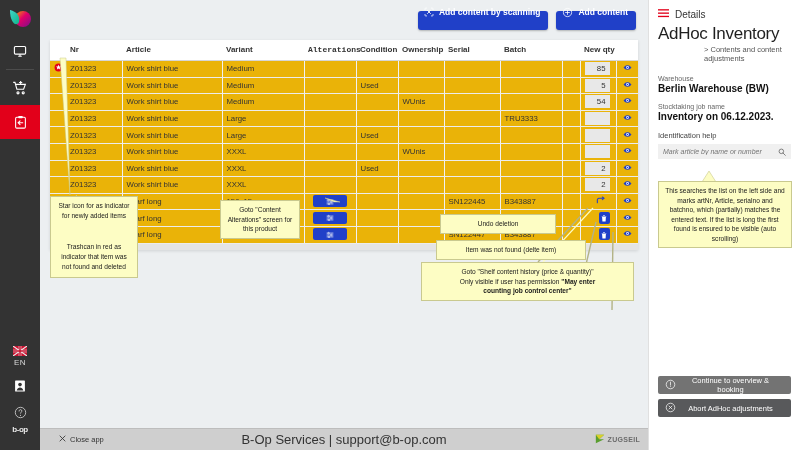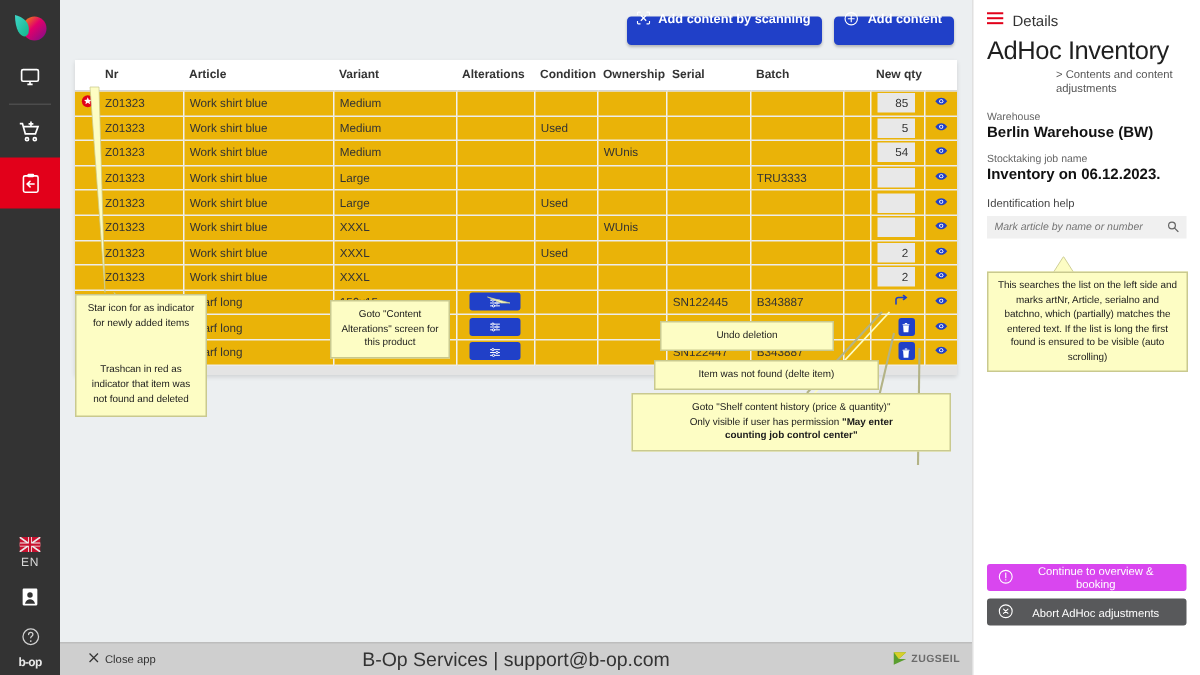--- a/index.html
+++ b/index.html
@@ -27,21 +27,21 @@
   }
   .rail-btn.active { background: #e2001a; }
   .rail-sep { width: 28px; height: 1px; background: #4c4c4c; margin: 1px 0; }
   .rail-spacer { flex: 1 1 auto; }
   .rail-lang {
     color: #d9d9d9; font-size: 8px; letter-spacing: .5px;
     text-align:center; padding-bottom: 6px;
   }
   .rail-flag { display:flex; justify-content:center; padding-bottom:2px; }
   .rail-bottom-icon { width:40px; height:26px; display:flex; align-items:center; justify-content:center; }
-  .rail-brand { font-size:8px; font-weight:bold; color:#e8e8e8; letter-spacing:-0.5px; padding-bottom:4px;}
+  .rail-brand { font-size:8px; font-weight:bold; color:#e8e8e8; letter-spacing:-0.5px; padding-bottom:16px;}
 
   
   .main {
     flex: 1 1 auto; height: 450px;
     background: #eceff1;
     position: relative;
     display: flex; flex-direction: column;
   }
   .topbar {
     height: 40px; flex: 0 0 40px;
@@ -90,21 +90,21 @@
   .c-alt   { width: 52px; text-align:center; }
   .c-cond  { width: 42px; }
   .c-own   { width: 46px; }
   .c-ser   { width: 56px; }
   .c-bat   { width: 62px; }
   .c-fill  { width: auto; }
   .c-qty   { width: 36px; text-align: right; padding-right:6px !important; }
   .c-eye   { width: 22px; text-align:center; border-right: none !important; }
 
   th.c-qty { text-align:center; padding-right:4px !important;margin-left:26px;}
-  th.c-alt { text-align:center; }
+  th.c-alt { text-align:center;font-family:Liberation Mono, monospace; }
 
   .qtycell { background: #e8e8e8; display:block; width:100%; height:13px; line-height:13px; text-align:right; padding-right:4px; font-size:7.8px;}
   .qtycell.empty { color:transparent; }
 
   .alt-btn {
     display:inline-flex; align-items:center; justify-content:center;
     width: 34px; height: 12px; background:#2040c8; border-radius:2px;
     border:none; cursor:pointer;
   }
   .icon-eye { cursor:pointer; display:inline-block; vertical-align:middle;}
@@ -170,21 +170,21 @@
     font-family:"Liberation Sans", sans-serif;
   }
   .rp-actions { position:absolute; left:9px; right:9px; bottom:28px; }
   .rp-btn {
     width:100%; height:18px; border:none; border-radius:2px;
     display:flex; align-items:center; gap:8px; padding-left:7px;
     font-size:7.5px; color:#fff; cursor:pointer; margin-bottom:5px;
     font-family:"Liberation Sans", sans-serif;
   }
   .rp-btn span.lbl { flex:1; text-align:center; padding-right:14px;}
-  .rp-btn.red { background:#d946ef; }
+  .rp-btn.red { background:#737373; }
   .rp-btn.grey { background:#58595b; }
 </style>
 </head>
 <body>
 
 <div id="app">
 
   <div class="rail">
     <div class="rail-logo">
       <svg width="26" height="24" viewBox="0 0 26 24">

